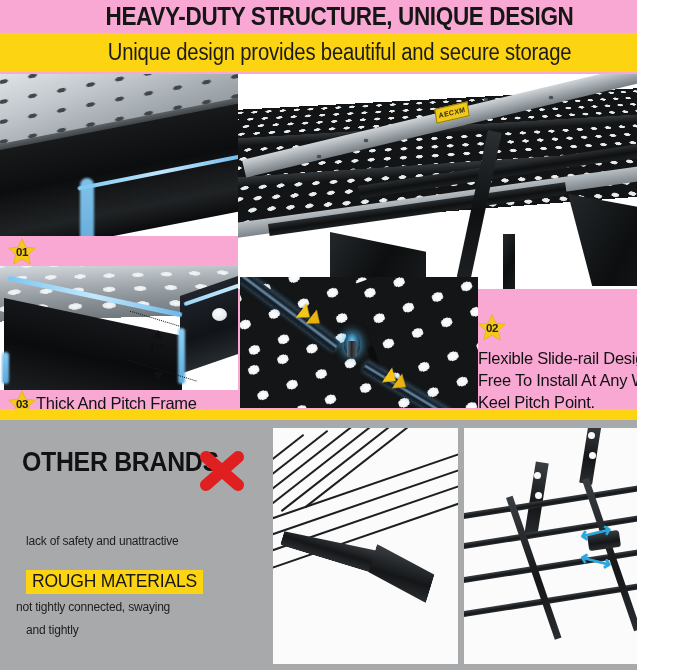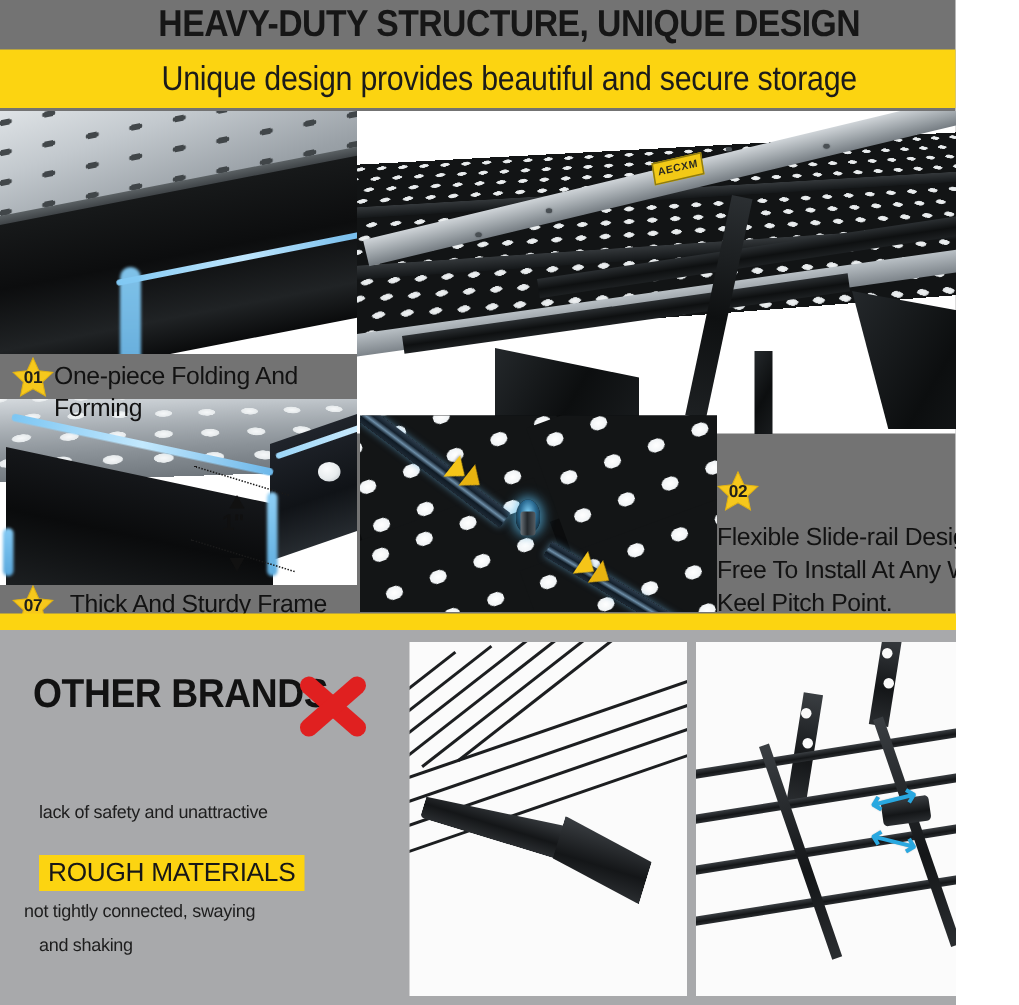--- a/index.html
+++ b/index.html
@@ -10,21 +10,21 @@
   }
   body {
     font-family: "Liberation Sans", sans-serif;
     -webkit-font-smoothing: antialiased;
   }
   #page {
     position: relative;
     width: 637px;
     height: 670px;
     overflow: hidden;
-    background: #737373;
+    background: #f9a8d4;
   }
 
   
   .hdr-title {
     position: absolute;
     left: 0; top: 0;
     width: 679px; height: 33px;
     display: flex; align-items: center; justify-content: center;
     font-family: "Liberation Sans Narrow", "Liberation Sans", sans-serif;
     font-weight: bold;
@@ -294,21 +294,21 @@
   #cmp-frame { left:464px; top:428px; width:210px; height:236px; }
   .wire { position:absolute; background:#1c1e20; }
   .bar   { position:absolute; background: linear-gradient(180deg,#3a3e42,#141618 60%,#2a2d30); }
   .blue-arrow {
     position:absolute; color:#29a8e0; font-weight:bold;
     font-family:"Liberation Sans",sans-serif; font-size:22px;
     text-shadow:0 0 1px rgba(0,0,0,.25);
   }
 
   
-  .callout { position:absolute; display:flex; align-items:flex-start;justify-content:space-between; }
+  .callout { position:absolute; display:flex; align-items:flex-start; }
   .star {
     position:relative; width:28px; height:27px; flex:0 0 28px;
     display:flex; align-items:center; justify-content:center;
   }
   .star svg { position:absolute; left:0; top:0; }
   .star span {
     position:relative; z-index:2;
     font-family:"Liberation Sans",sans-serif;
     font-weight:bold; font-size:11.5px; color:#20201a;
     letter-spacing:-.3px; margin-top:1px;
@@ -410,31 +410,30 @@
     <div class="chev two" style="left:156px; top:98px; transform:rotate(34deg);"></div>
   </div>
 
   <div class="callout" style="left:8px; top:238px; width:232px;">
     <div class="star">
       <svg width="28" height="27" viewBox="0 0 28 27" aria-hidden="true">
         <polygon points="14,0.6 17.9,9.2 27.3,10.2 20.4,16.6 22.3,25.9 14,21.2 5.7,25.9 7.6,16.6 0.7,10.2 10.1,9.2" fill="#f6c81c" stroke="#e0b213" stroke-width="0.7"></polygon>
       </svg>
       <span>01</span>
     </div>
-    <div class="callout-text">One-piece Folding And Forming</div>
   </div>
 
   <div class="callout" style="left:8px; top:390px; width:210px;">
     <div class="star">
       <svg width="28" height="27" viewBox="0 0 28 27" aria-hidden="true">
         <polygon points="14,0.6 17.9,9.2 27.3,10.2 20.4,16.6 22.3,25.9 14,21.2 5.7,25.9 7.6,16.6 0.7,10.2 10.1,9.2" fill="#f6c81c" stroke="#e0b213" stroke-width="0.7"></polygon>
       </svg>
-      <span>07</span>
-    </div>
-    <div class="callout-text">Thick And Sturdy Frame</div>
+      <span>03</span>
+    </div>
+    <div class="callout-text">Thick And Pitch Frame</div>
   </div>
 
   <div style="position:absolute; left:478px; top:314px; width:198px;">
     <div class="star" style="margin-left:0;">
       <svg width="28" height="27" viewBox="0 0 28 27" aria-hidden="true">
         <polygon points="14,0.6 17.9,9.2 27.3,10.2 20.4,16.6 22.3,25.9 14,21.2 5.7,25.9 7.6,16.6 0.7,10.2 10.1,9.2" fill="#f6c81c" stroke="#e0b213" stroke-width="0.7"></polygon>
       </svg>
       <span>02</span>
     </div>
     <div class="callout-text multi" style="padding-top:6px;">Flexible Slide-rail Design, Free To Install At Any Wood Keel Pitch Point.</div>
@@ -442,21 +441,21 @@
 
   <div class="divider"></div>
 
   <div id="bottom">
     <div class="other-title">OTHER BRANDS</div>
 
     <div class="bullet-body" style="left:26px; top:110px;">lack of safety and unattractive</div>
 
     <div class="bullet-hl" style="left:26px; top:150px;">ROUGH MATERIALS</div>
     <div class="bullet-body" style="left:16px; top:176px;">not tightly connected, swaying</div>
-    <div class="bullet-body" style="left:26px; top:199px;">and shaking</div>
+    <div class="bullet-body" style="left:26px; top:199px;">and tightly</div>
   </div>
 
   <svg class="xmark" viewBox="0 0 50 42" aria-hidden="true">
     <g stroke="#e02020" stroke-width="12" stroke-linecap="round">
       <line x1="9" y1="7" x2="41" y2="35"></line>
       <line x1="41" y1="7" x2="9" y2="35"></line>
     </g>
   </svg>
 
   <div class="cmp" id="cmp-mesh">

